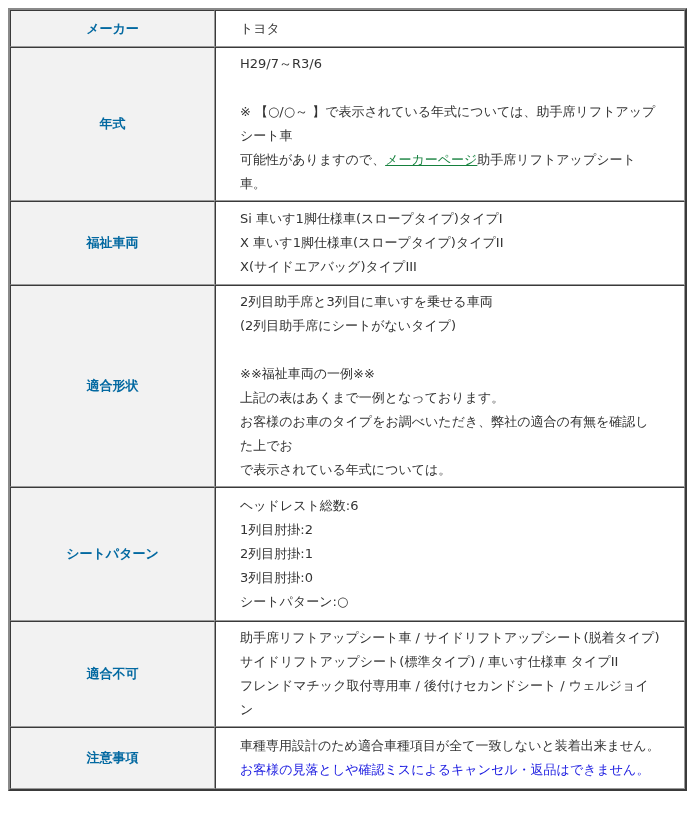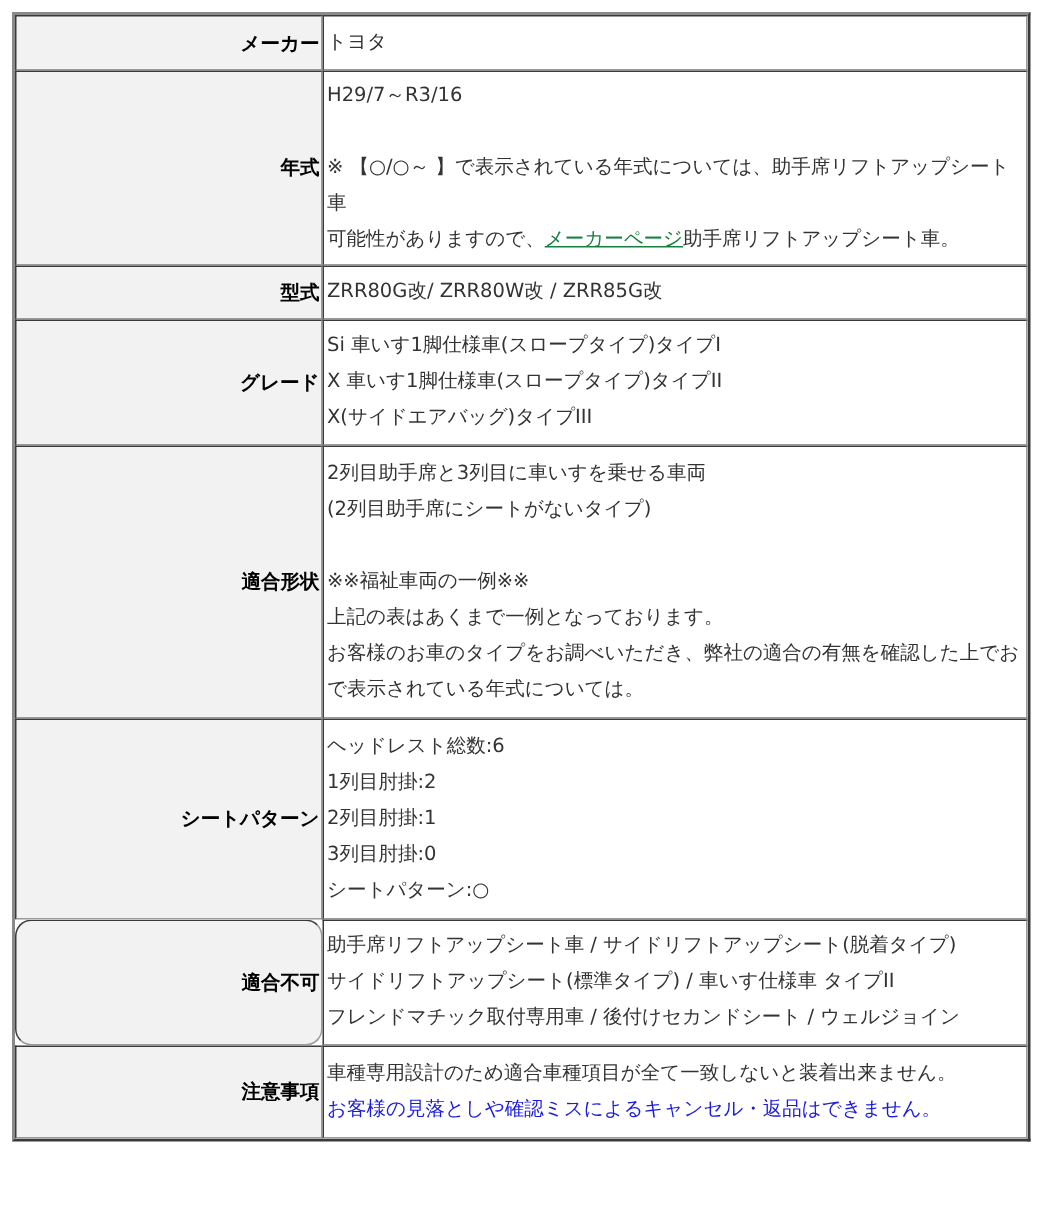--- a/index.html
+++ b/index.html
@@ -10,57 +10,53 @@
     border-collapse: separate; border-spacing: 0;
     border-top: 2px solid #8a8a8a; border-left: 2px solid #8a8a8a;
     border-right: 2px solid #3a3a3a; border-bottom: 2px solid #3a3a3a;
     font-size: 13px;
   }
   table.spec th, table.spec td {
     border-top: 1px solid #3a3a3a; border-left: 1px solid #3a3a3a;
     border-right: 1px solid #9a9a9a; border-bottom: 1px solid #9a9a9a;
   }
   table.spec th {
-    width: 201px; background: #f2f2f2; font-weight: bold; text-align: right;
-    vertical-align: middle; color: #000000;
+    width: 201px; background: #f2f2f2; font-weight: bold; text-align: center;
+    vertical-align: middle; color: #0369a1;
   }
   table.spec td {
-    background: #ffffff; padding: 4px 2px; vertical-align: middle; line-height: 24px;
+    background: #ffffff; padding: 4px 24px; vertical-align: middle; line-height: 24px;
     color: #333;
   }
-  .red { color: #e8151b; border-radius: 11px; }
+  .red { color: #e8151b; }
   .blue { color: #1a1ae0; }
   a.link { color: #15803d; text-decoration: underline; }
   .line { display: block; }
   .blank { display: block; height: 24px; }
 </style>
 </head>
 <body>
 
 <table class="spec">
   <tbody>
       <tr style="height:37px">
     <th>メーカー</th>
     <td>トヨタ</td>
   </tr>
   <tr style="height:111px">
     <th>年式</th>
     <td>
-      <span class="line">H29/7～R3/16</span>
+      <span class="line">H29/7～R3/6</span>
       <span class="blank"></span>
       <span class="line">※ 【○/○～ 】で表示されている年式については、助手席リフトアップシート車</span>
       <span class="line"><span>可能性がありますので、</span><a class="link" href="#">メーカーページ</a><span>助手席リフトアップシート車。</span></span>
     </td>
   </tr>
-  <tr style="height:36px">
-    <th>型式</th>
-    <td>ZRR80G改/ ZRR80W改 / ZRR85G改</td>
-  </tr>
   <tr style="height:84px">
-    <th>グレード</th>
+    <th>福祉車両</th>
     <td>
       <span class="line">Si 車いす1脚仕様車(スロープタイプ)タイプI</span>
       <span class="line">X 車いす1脚仕様車(スロープタイプ)タイプII</span>
       <span class="line">X(サイドエアバッグ)タイプIII</span>
     </td>
   </tr>
   <tr style="height:182px">
     <th>適合形状</th>
     <td>
       <span class="line">2列目助手席と3列目に車いすを乗せる車両</span>

